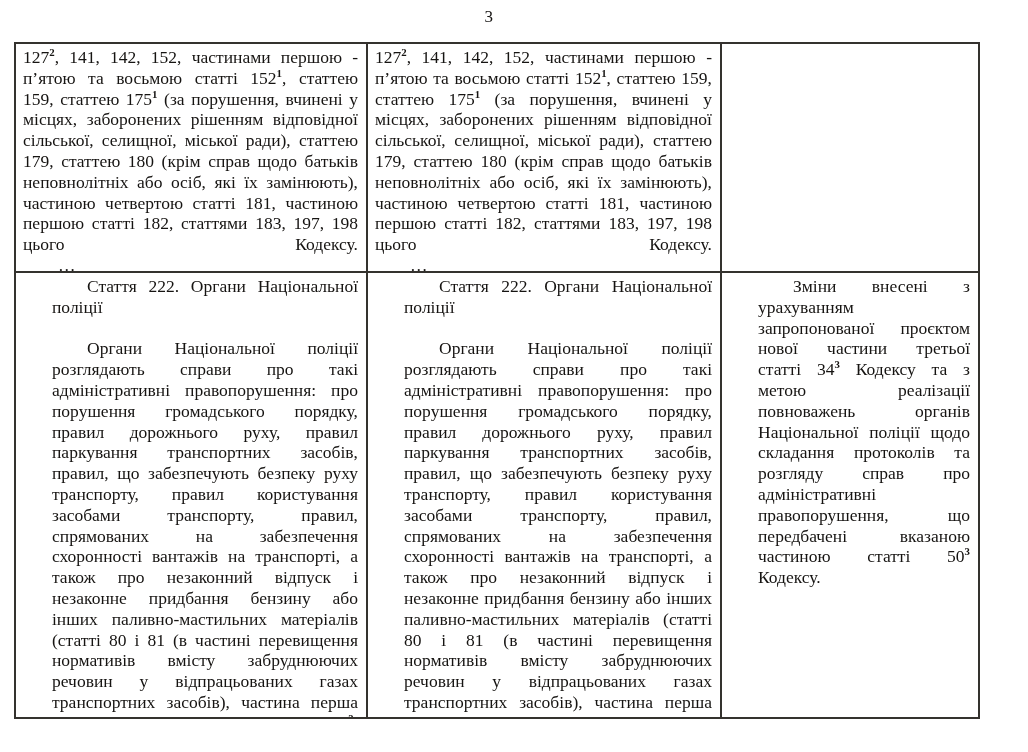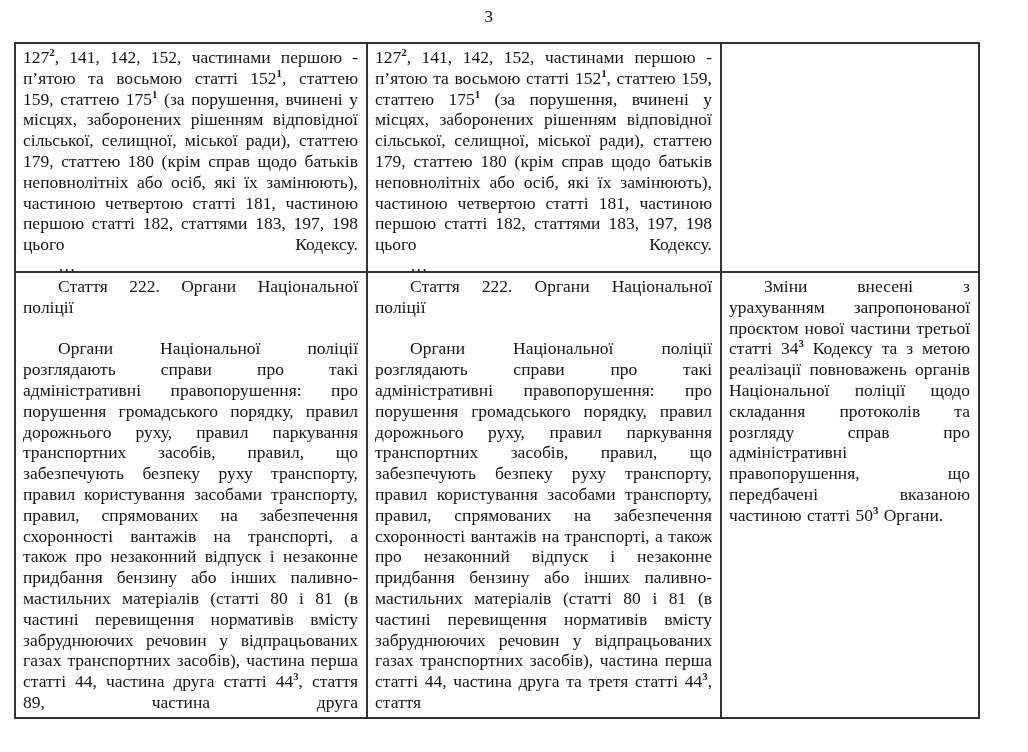--- a/index.html
+++ b/index.html
@@ -35,21 +35,21 @@
     background:var(--bg);
   }
   .cell{
     box-sizing:border-box;
     border-right:2px solid var(--line);
     border-bottom:2px solid var(--line);
     padding:3px 8px 0 7px;
     overflow:hidden;
   }
   .cell.last-col{border-right:none;}
-  .cell.last-row{border-bottom:none;}
+  .cell.last-row{border-bottom:none;padding-left:36px;}
   .para{
     margin:0;
     font-size:17.5px;
     line-height:20.8px;
     text-align:justify;
     word-spacing:1px;
   }
   .para.indent{text-indent:35px;}
   .para.cut{text-align-last:justify;}
   .para.spacer{height:20.8px;}
@@ -86,16 +86,16 @@
       <p class="para indent cut"><span>Органи Національної поліції розглядають справи про такі адміністративні правопорушення: про порушення громадського порядку, правил дорожнього руху, правил паркування транспортних засобів, правил, що забезпечують безпеку руху транспорту, правил користування засобами транспорту, правил, спрямованих на забезпечення схоронності вантажів на транспорті, а також про незаконний відпуск і незаконне придбання бензину або інших паливно-мастильних матеріалів (статті 80 і 81 (в частині перевищення нормативів вмісту забруднюючих речовин у відпрацьованих газах транспортних засобів), частина перша статті 44, </span><span class="bold">частина друга статті 44</span><sup class="bold">3</sup><span>, стаття 89, частина друга</span></p>
     </div>
 
   <div class="cell last-row">
       <p class="para indent"><span>Стаття 222. Органи Національної поліції</span></p>
       <p class="para spacer"></p>
       <p class="para indent cut"><span>Органи Національної поліції розглядають справи про такі адміністративні правопорушення: про порушення громадського порядку, правил дорожнього руху, правил паркування транспортних засобів, правил, що забезпечують безпеку руху транспорту, правил користування засобами транспорту, правил, спрямованих на забезпечення схоронності вантажів на транспорті, а також про незаконний відпуск і незаконне придбання бензину або інших паливно-мастильних матеріалів (статті 80 і 81 (в частині перевищення нормативів вмісту забруднюючих речовин у відпрацьованих газах транспортних засобів), частина перша статті 44, </span><span class="bold">частина друга та третя статті 44</span><sup class="bold">3</sup><span>, стаття</span></p>
     </div>
 
   <div class="cell last-col last-row">
-      <p class="para indent"><span>Зміни внесені з урахуванням запропонованої проєктом нової частини третьої статті 34</span><sup>3</sup><span> Кодексу та з метою реалізації повноважень органів Національної поліції щодо складання протоколів та розгляду справ про адміністративні правопорушення, що передбачені вказаною частиною статті 50</span><sup>3</sup><span> Органи.</span></p>
+      <p class="para indent"><span>Зміни внесені з урахуванням запропонованої проєктом нової частини третьої статті 34</span><sup>3</sup><span> Кодексу та з метою реалізації повноважень органів Національної поліції щодо складання протоколів та розгляду справ про адміністративні правопорушення, що передбачені вказаною частиною статті 50</span><sup>3</sup><span> Кодексу.</span></p>
     </div>
 
 </div>
 
 </body></html>

